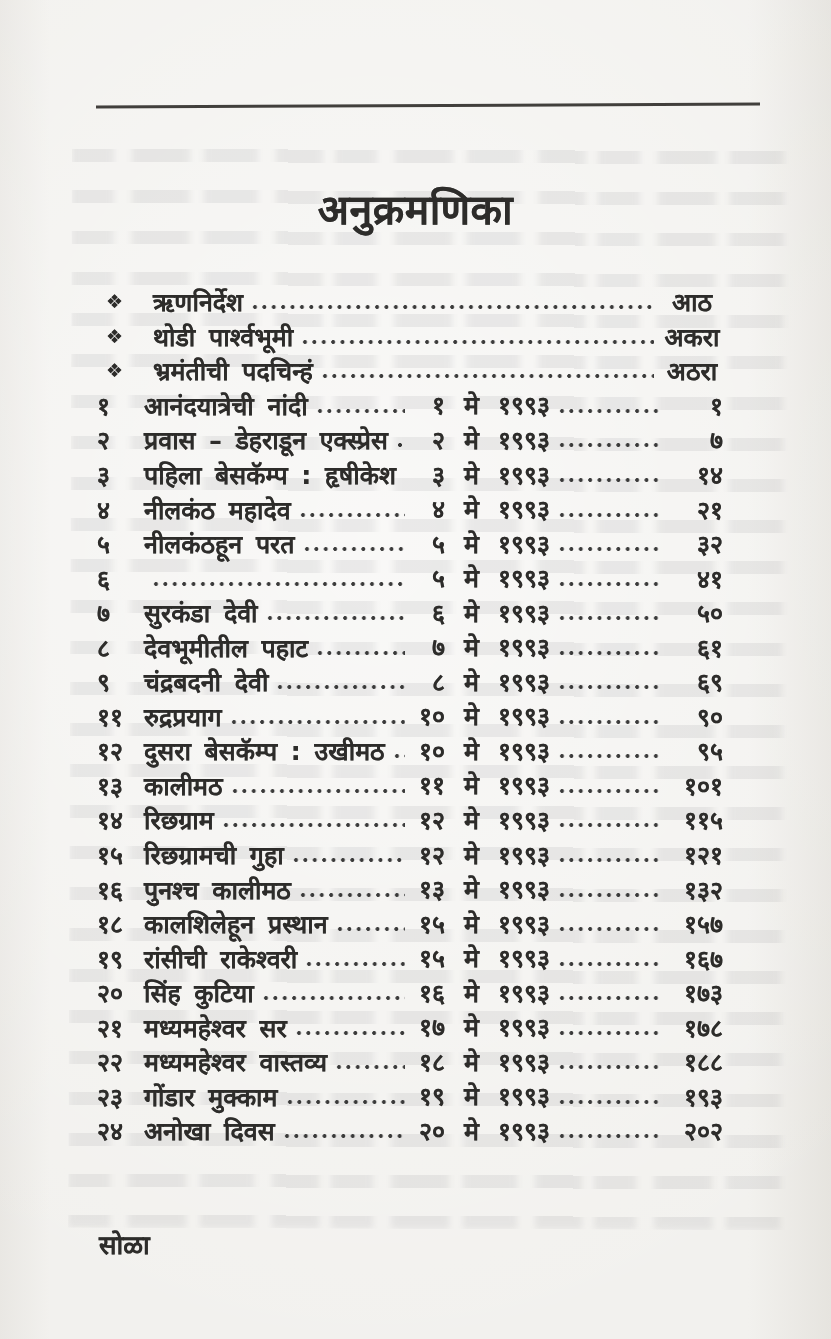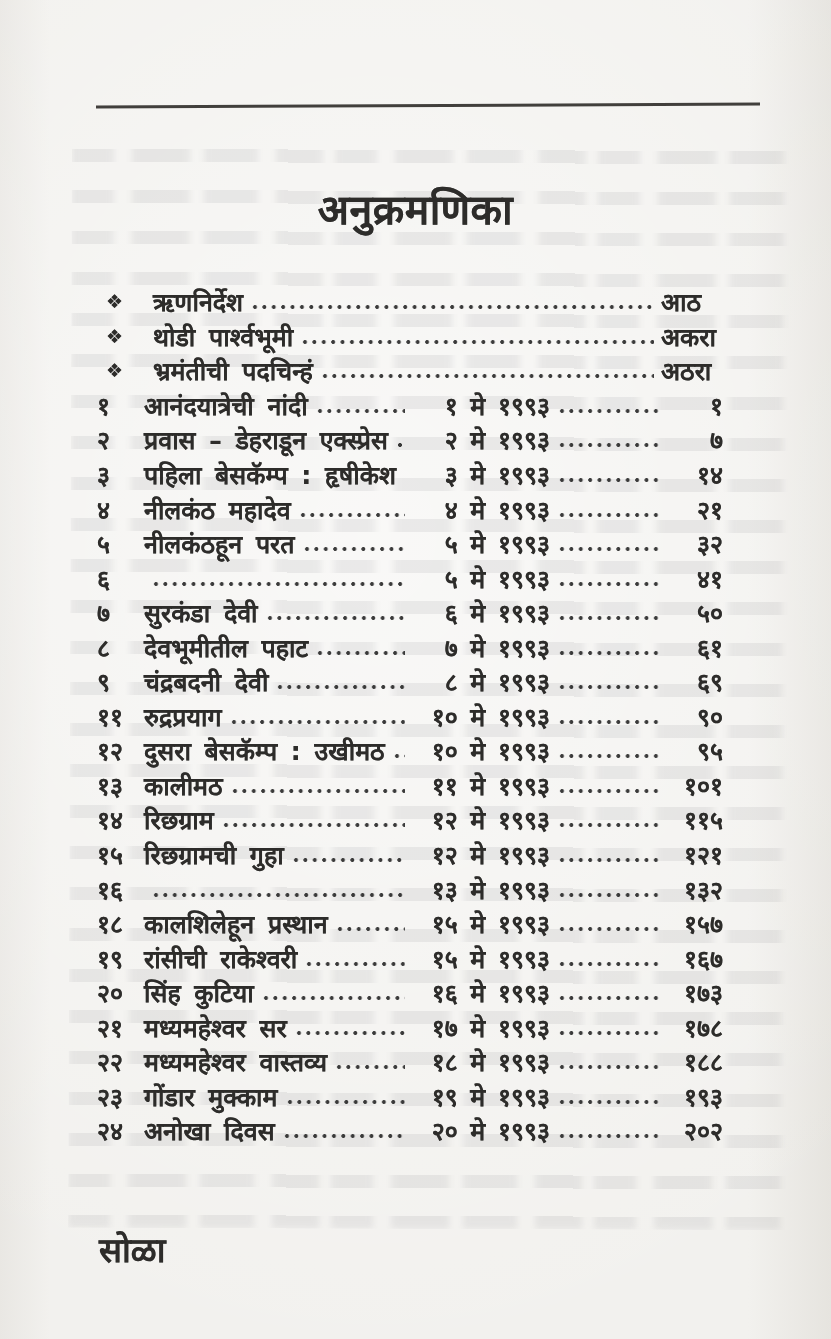--- a/index.html
+++ b/index.html
@@ -56,26 +56,26 @@
   .num{flex:0 0 47px;}
   .bullet{font-size:19px;padding-left:9px;}
   .rtitle{flex:0 0 auto;word-spacing:5px;}
   .dots,.dots2{
     height:8px;align-self:center;margin:12px 3px 0 8px;
     background-image:radial-gradient(circle at 4px 4px, rgba(42,42,42,.92) 1.6px, rgba(42,42,42,0) 2.3px);
     background-size:9.4px 8px;background-repeat:repeat-x;
   }
   .dots{flex:1 1 auto;}
   .dots2{flex:0 0 102px;}
-  .date{flex:0 0 142px;text-align:right;word-spacing:4px;}
+  .date{flex:0 0 142px;text-align:right;word-spacing:4px;font-family:Liberation Mono, monospace;}
   .pg{flex:0 0 60px;text-align:right;}
-  .pgword{flex:0 0 auto;min-width:62px;text-align:left;margin-left:4px;}
+  .pgword{flex:0 0 auto;min-width:62px;text-align:center;margin-left:4px;}
   .footer{
     position:absolute;left:99px;top:1226px;
-    font-size:34px;font-weight:600;
+    font-size:26px;font-weight:600;
     text-shadow:0 0 .4px rgba(0,0,0,.45);
   }
 </style>
 </head>
 <body>
 
 <div class="page">
   <div class="ghost"></div>
   <div class="rule"></div>
   <h1 class="title">अनुक्रमणिका</h1>
@@ -223,20 +223,21 @@
     <span class="num">१५</span>
     <span class="rtitle">रिछग्रामची गुहा</span>
     <span class="dots"></span>
     <span class="date">१२ मे १९९३</span>
     <span class="dots2"></span>
     <span class="pg">१२१</span>
   </div>
 
   <div class="row">
     <span class="num">१६</span>
+    <span class="rtitle">पुनश्च कालीमठ</span>
     <span class="dots"></span>
     <span class="date">१३ मे १९९३</span>
     <span class="dots2"></span>
     <span class="pg">१३२</span>
   </div>
 
 
   <div class="row">
     <span class="num">१८</span>
     <span class="rtitle">कालशिलेहून प्रस्थान</span>

